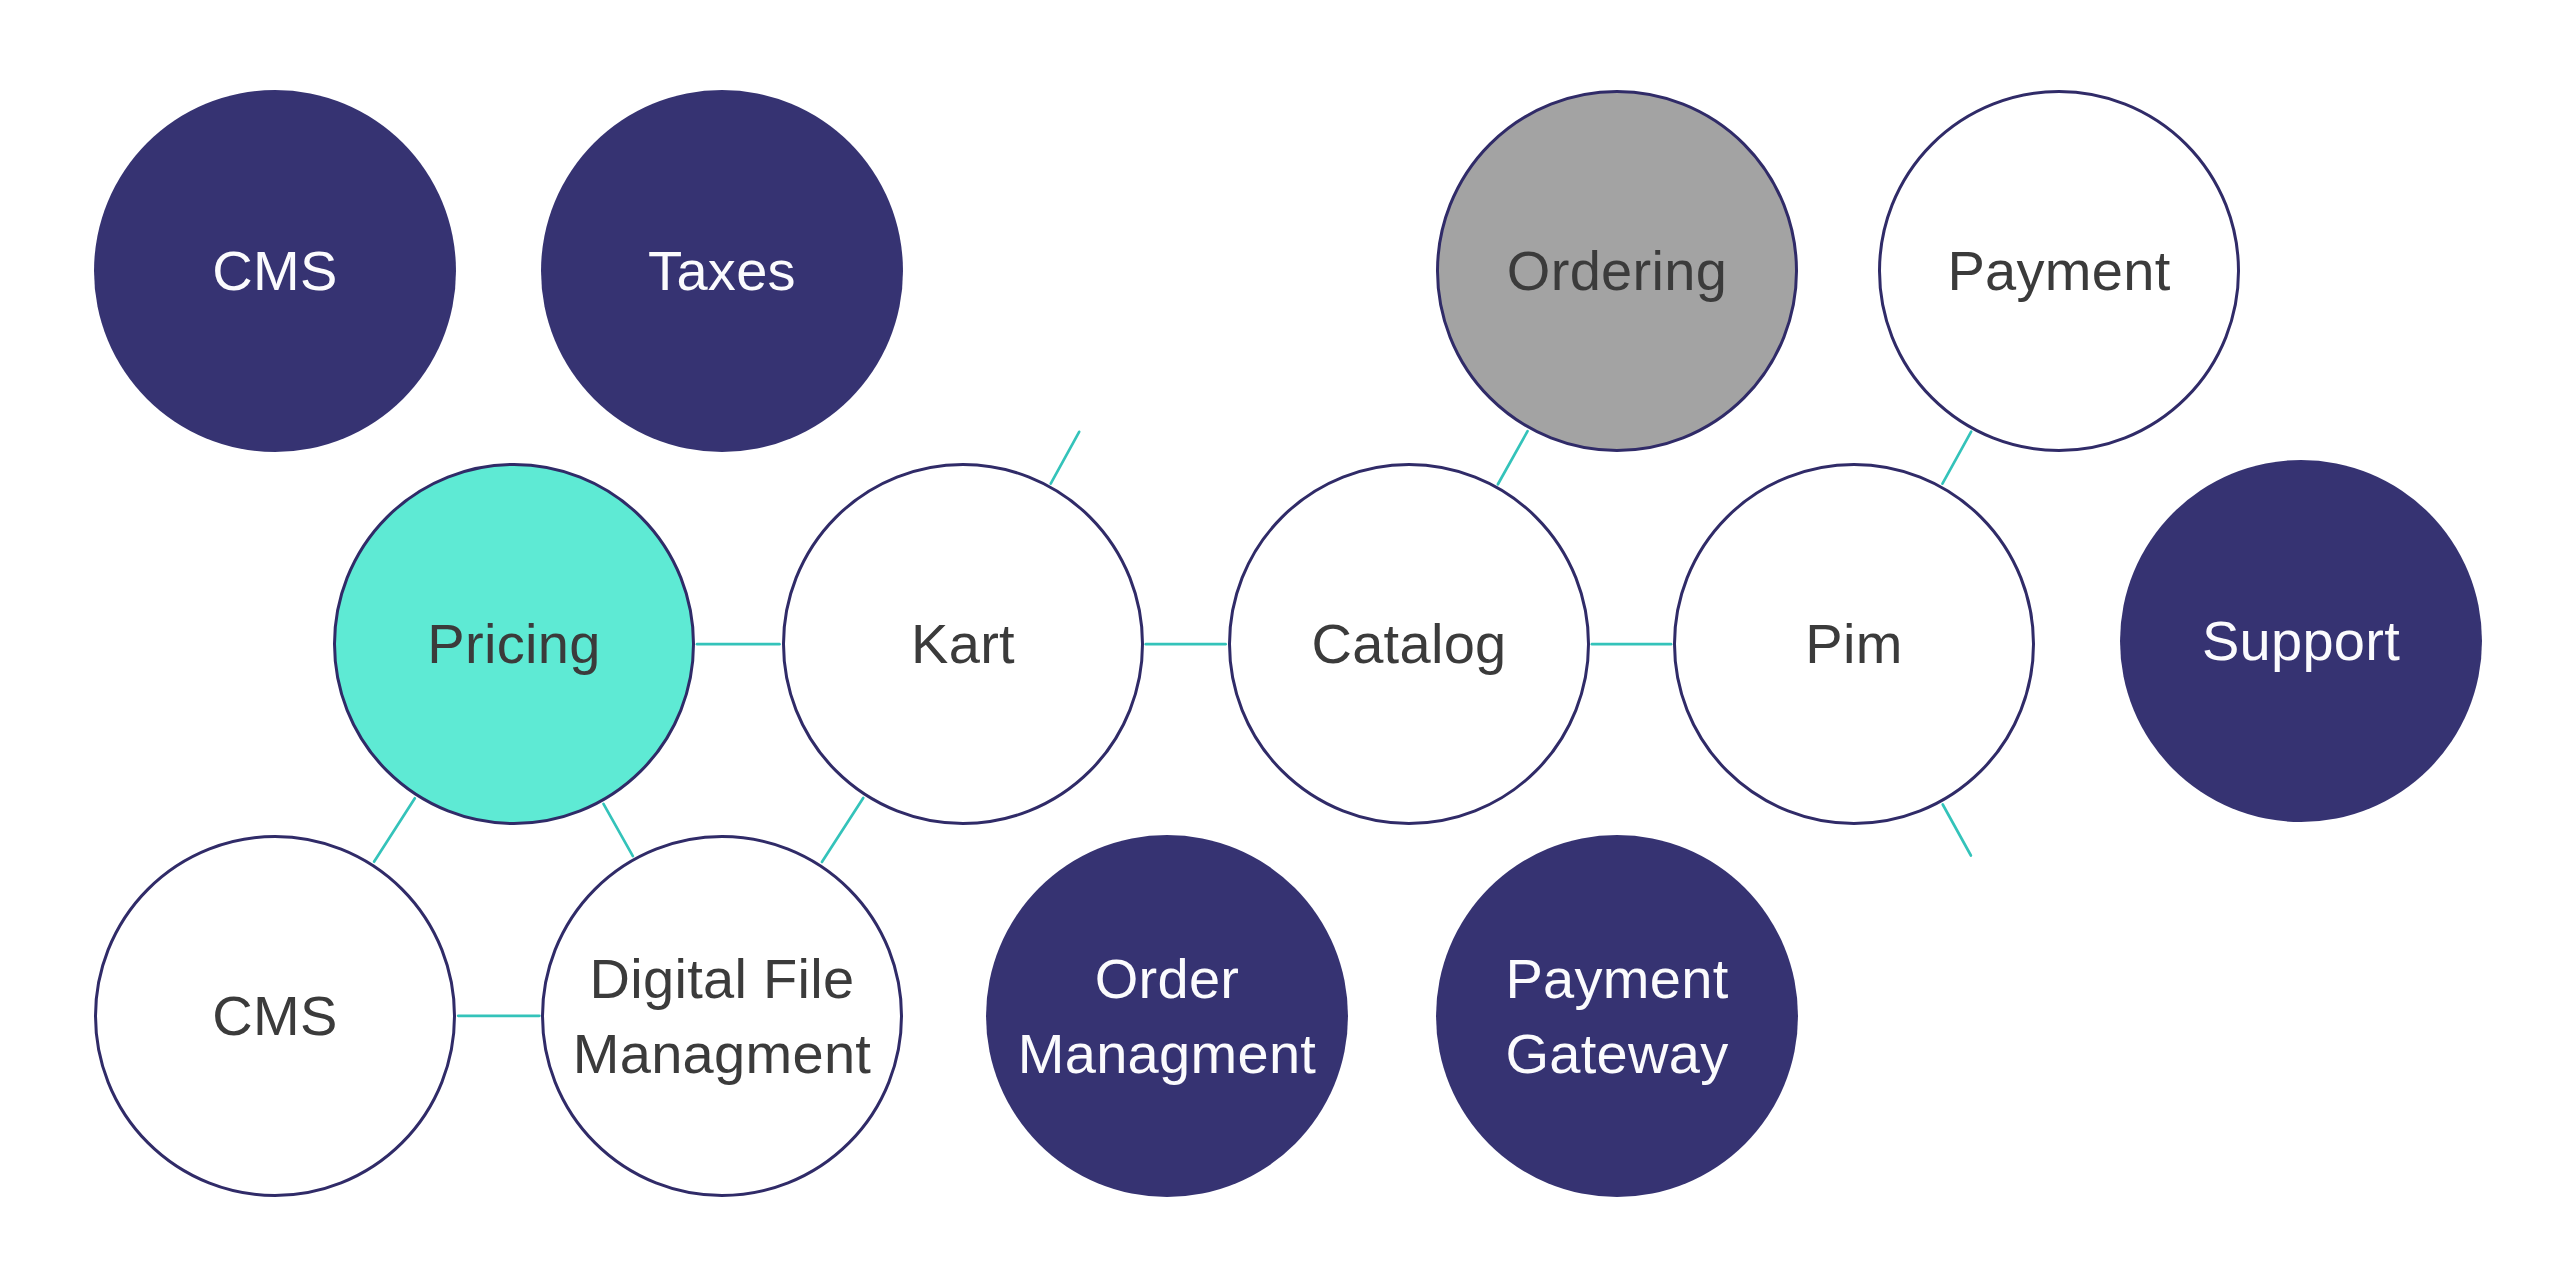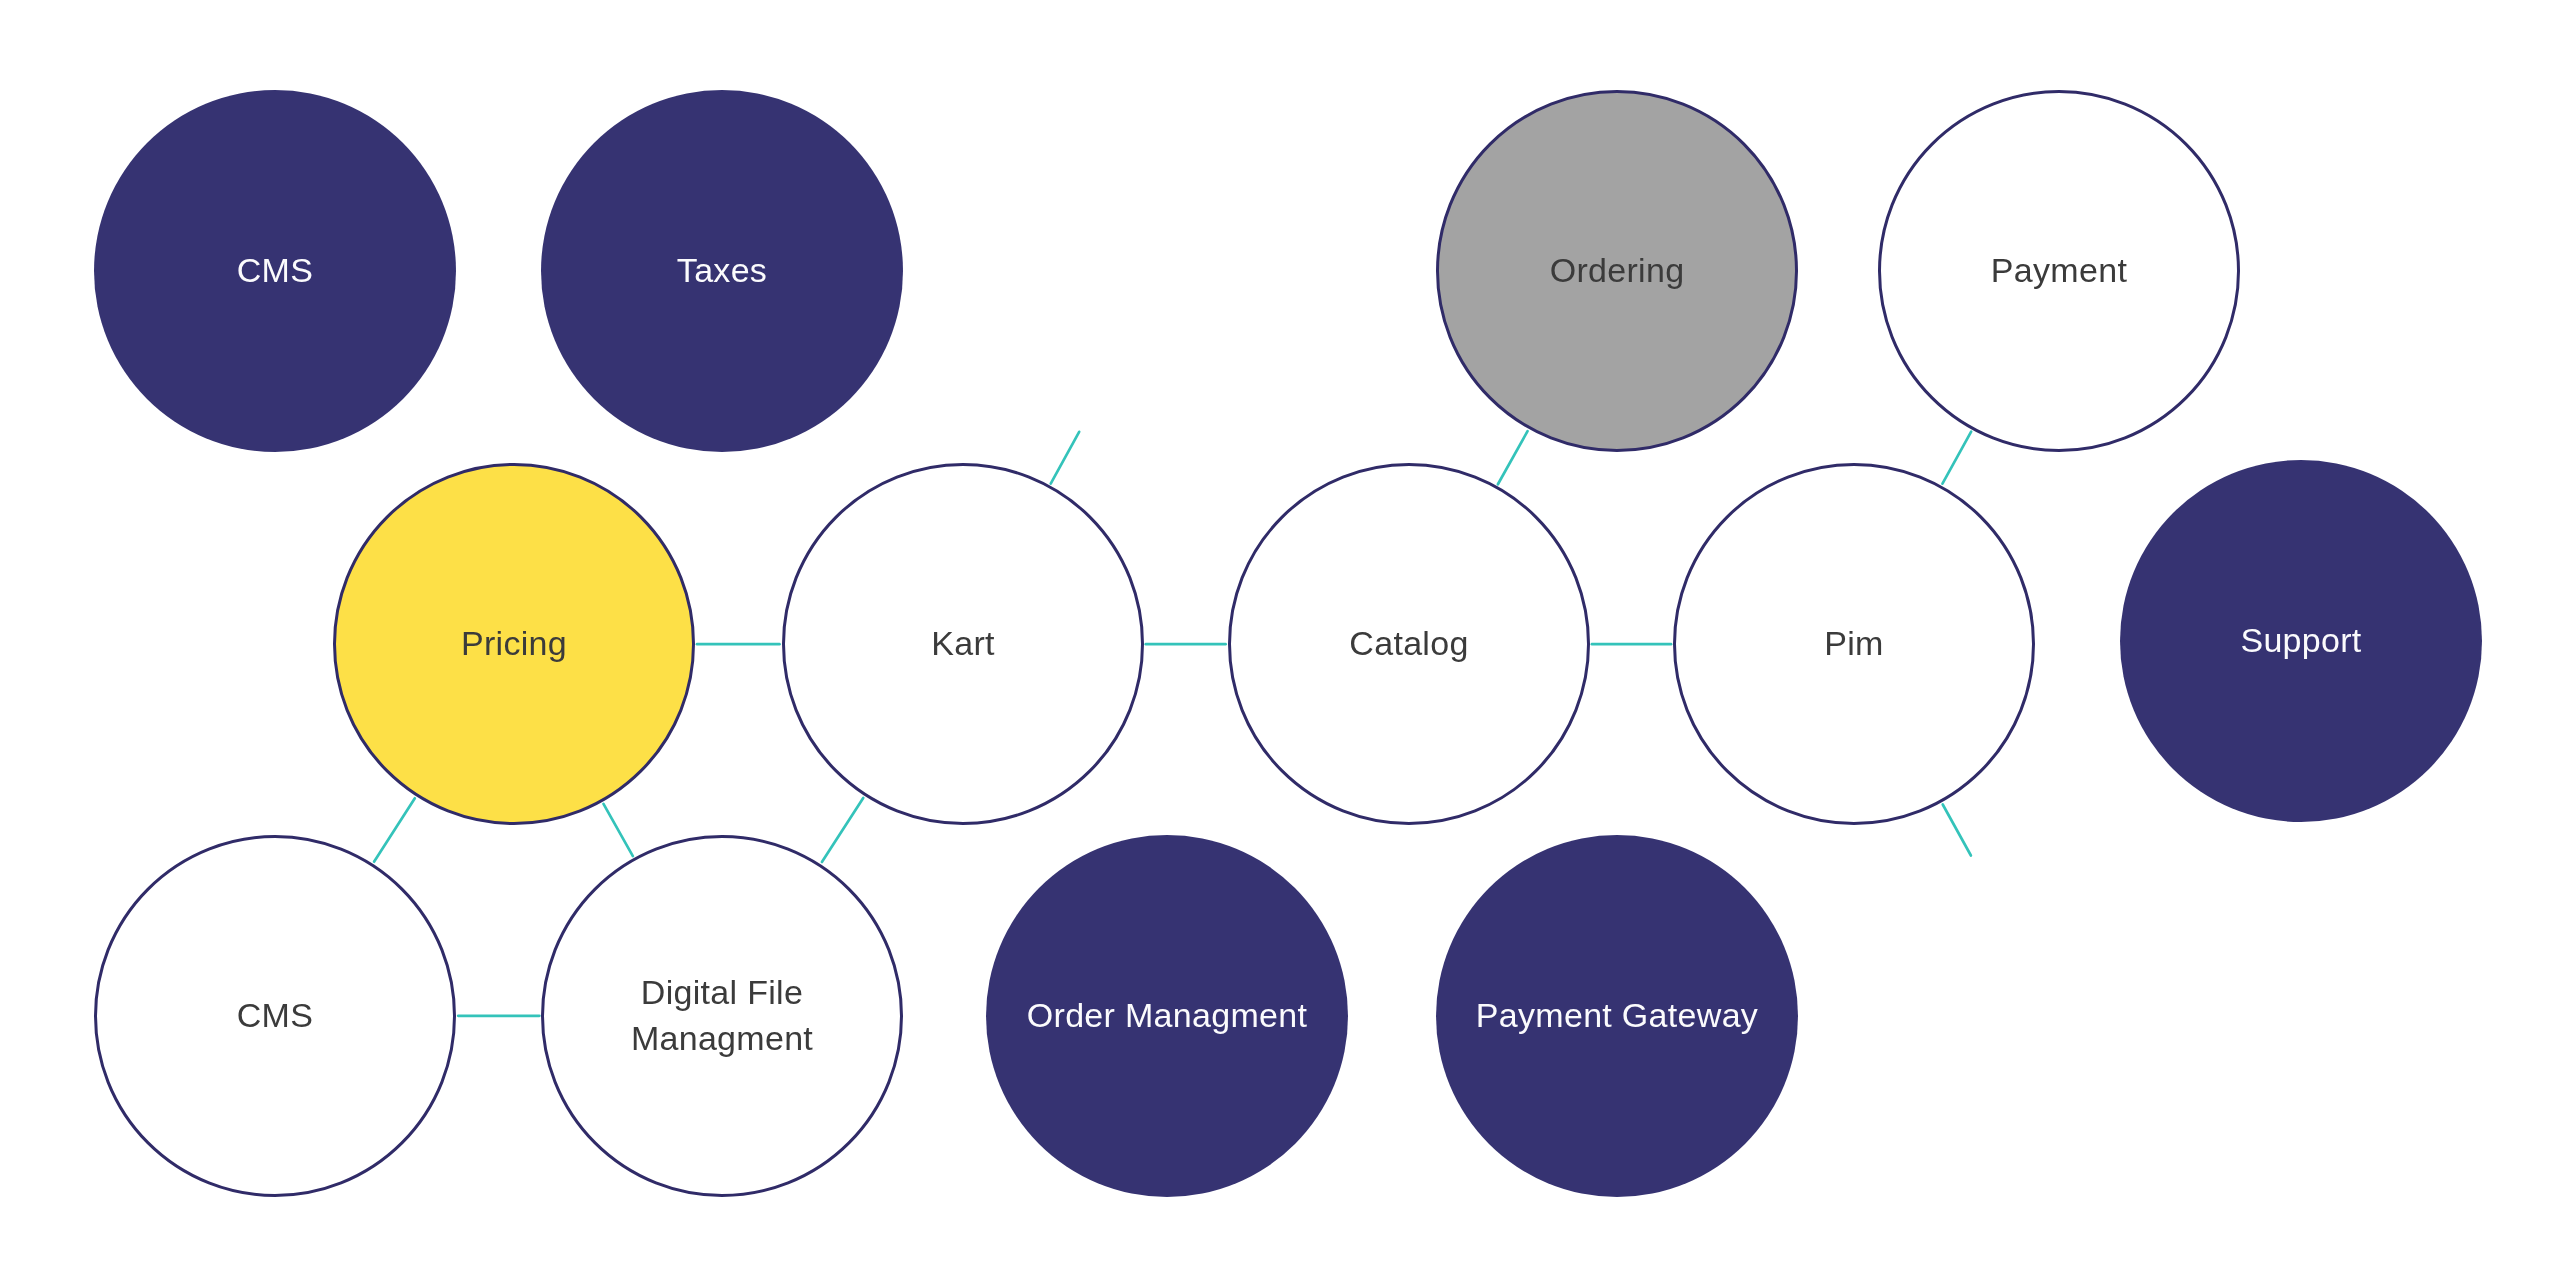--- a/index.html
+++ b/index.html
@@ -23,21 +23,21 @@
   .node {
     position: absolute;
     border-radius: 50%;
     display: flex;
     align-items: center;
     justify-content: center;
     box-sizing: border-box;
     text-align: center;
   }
   .node .label {
-    font-size: 34px;
+    font-size: 56px;
     line-height: 1.34;
     max-width: 309px;
     font-weight: 400;
     letter-spacing: 0.3px;
   }
 </style>
 </head>
 <body style="background: rgb(255, 255, 255);">
 
 <div id="diagram" style="width: 2576px; height: 1287px;">
@@ -59,21 +59,21 @@
     </div>
     <div class="node filled" style="left: 541px; top: 90px; width: 362px; height: 362px; background: rgb(54, 51, 114); color: rgb(251, 251, 253);">
       <div class="label">Taxes</div>
     </div>
     <div class="node outline" style="left: 1436px; top: 90px; width: 362px; height: 362px; background: #a3a3a3; border: 3.4px solid rgb(48, 43, 104); color: rgb(59, 59, 59);">
       <div class="label">Ordering</div>
     </div>
     <div class="node outline" style="left: 1878px; top: 90px; width: 362px; height: 362px; background: rgb(255, 255, 255); border: 3.4px solid rgb(48, 43, 104); color: rgb(59, 59, 59);">
       <div class="label">Payment</div>
     </div>
-    <div class="node outline" style="left: 333px; top: 463px; width: 362px; height: 362px; background: #fde047; border: 3.4px solid rgb(48, 43, 104); color: rgb(59, 59, 59); text-align: right;">
+    <div class="node outline" style="left: 333px; top: 463px; width: 362px; height: 362px; background: #5eead4; border: 3.4px solid rgb(48, 43, 104); color: rgb(59, 59, 59); text-align: right;">
       <div class="label">Pricing</div>
     </div>
     <div class="node outline" style="left: 782px; top: 463px; width: 362px; height: 362px; background: rgb(255, 255, 255); border: 3.4px solid rgb(48, 43, 104); color: rgb(59, 59, 59);">
       <div class="label">Kart</div>
     </div>
     <div class="node outline" style="left: 1228px; top: 463px; width: 362px; height: 362px; background: rgb(255, 255, 255); border: 3.4px solid rgb(48, 43, 104); color: rgb(59, 59, 59);">
       <div class="label">Catalog</div>
     </div>
     <div class="node outline" style="left: 1673px; top: 463px; width: 362px; height: 362px; background: rgb(255, 255, 255); border: 3.4px solid rgb(48, 43, 104); color: rgb(59, 59, 59);">
       <div class="label">Pim</div>

